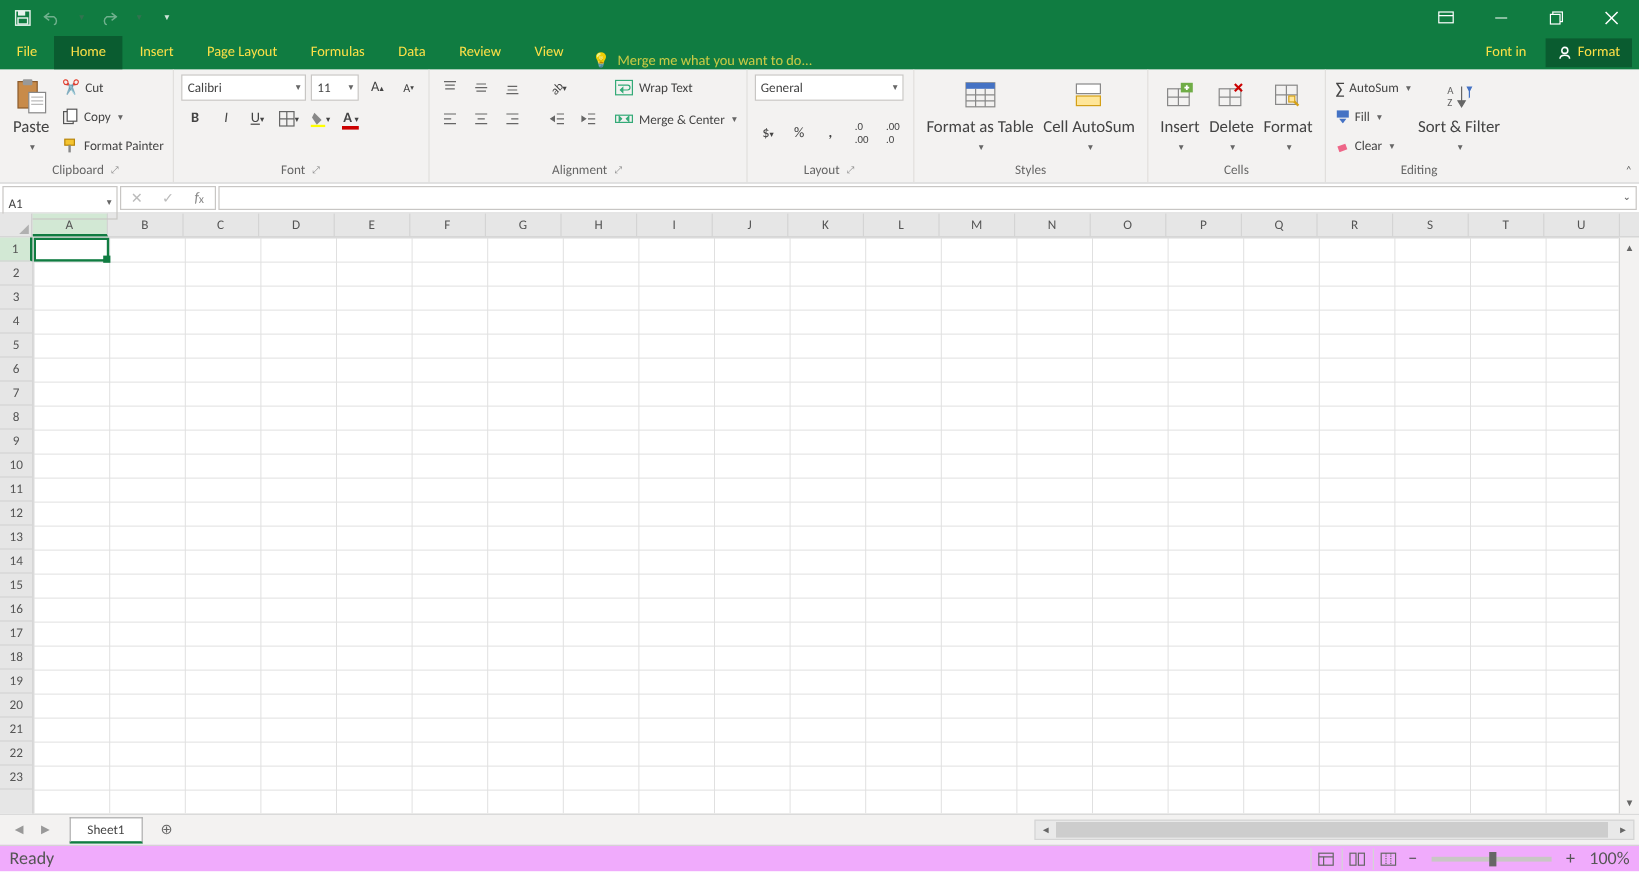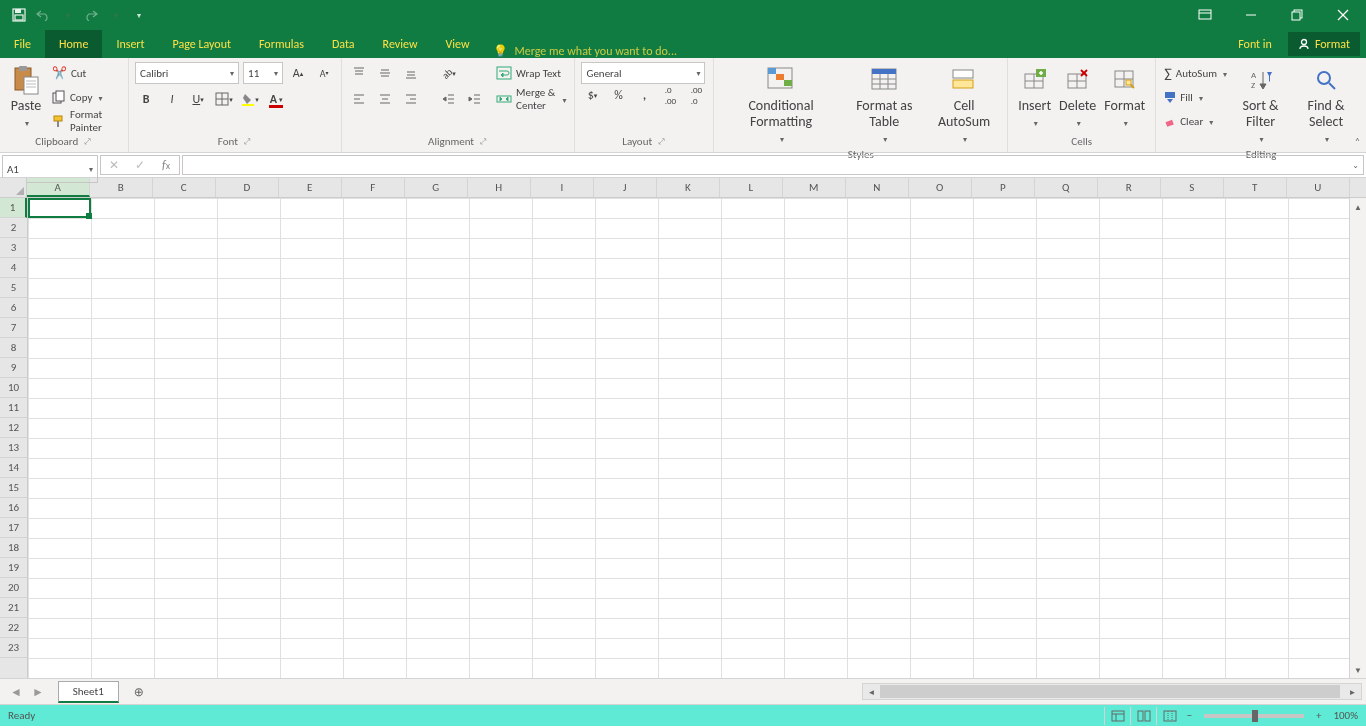--- a/index.html
+++ b/index.html
@@ -79,21 +79,21 @@
 .sheetnav span{ padding:2px 4px;}
 .sheettab { height:22px; padding:0 14px; border:1px solid #aaa; border-bottom:2px solid #107c41; background:#fff; font-size:11px; display:flex; align-items:center; margin-left:4px;}
 .addsheet { width:24px; height:24px; display:flex; align-items:center; justify-content:center; color:#666; margin-left:8px; border:1px solid transparent; border-radius:50%;}
 .sheetbar .spacer{flex:1;}
 .hscroll{ width:500px; height:17px; background:#e9e9e9; border:1px solid #d4d4d4; margin-right:4px; display:flex; align-items:center;}
 .hscroll .arr{width:17px;text-align:center;font-size:8px;color:#666;}
 .hscroll .track{flex:1;height:100%; position:relative;}
 .hscroll .thumb{position:absolute; left:0; top:1px; bottom:1px; width:460px; background:#cdcdcd;}
 
 
-.status { height:22px; background:#5eead4; border-top:1px solid #d4d4d4; display:flex; align-items:center; padding:0 8px; font-size:11px; color:#555;}
+.status { height:22px; background:#f0abfc; border-top:1px solid #d4d4d4; display:flex; align-items:center; padding:0 8px; font-size:15px; color:#555;}
 .status .spacer{flex:1;}
 .viewbtn{ width:26px; height:18px; display:flex; align-items:center; justify-content:center; border-left:1px solid #d4d4d4;}
 .zoomslider{ width:100px; height:4px; background:#c8c6c4; margin:0 8px; position:relative;}
 .zoomslider .thumb{ position:absolute; left:48px; top:-4px; width:6px; height:12px; background:#666;}
 .zoombtn{ padding:0 4px; }
 
 svg{display:block;}
 </style>
 </head>
 <body>
@@ -373,21 +373,21 @@
           </div>
       </div>
     </div>
     <div class="glabel">
         <span>Alignment</span>
         <span class="launcher">⤢</span>
       </div>
   </div>
 
   <div class="group">
-    <div class="body col" style="gap:0;">
+    <div class="body col" style="gap:16px;">
       <div class="selectbox" style="width:124px;">
           <span>General</span>
           <span class="dd">▾</span>
         </div>
       <div class="rowwrap">
         <div class="ctrlbtn">$<span style="font-size:7px;">▾</span></div>
         <div class="ctrlbtn">%</div>
         <div class="ctrlbtn">
             <b>,</b>
           </div>
@@ -396,32 +396,20 @@
       </div>
     </div>
     <div class="glabel">
         <span>Layout</span>
         <span class="launcher">⤢</span>
       </div>
   </div>
 
   <div class="group">
     <div class="body">
-      <div class="bigbtn">
-        <div class="bigicon">
-            <svg width="30" height="28">
-              <rect x="2" y="2" width="24" height="20" fill="none" stroke="#888"></rect>
-              <rect x="2" y="2" width="8" height="6" fill="#5b9bd5"></rect>
-              <rect x="10" y="8" width="8" height="6" fill="#ed7d31"></rect>
-              <rect x="18" y="14" width="8" height="6" fill="#70ad47"></rect>
-            </svg>
-          </div>
-        <span class="lbl"><span>Conditional Formatting</span></span>
-          <span class="dd-caret"></span>
-      </div>
       <div class="bigbtn">
         <div class="bigicon">
             <svg width="28" height="26" fill="none" stroke="#888">
               <rect x="2" y="2" width="24" height="20"></rect>
               <rect x="2" y="2" width="24" height="5" fill="#4472c4" stroke="none"></rect>
               <line x1="2" y1="12" x2="26" y2="12"></line>
               <line x1="2" y1="17" x2="26" y2="17"></line>
               <line x1="10" y1="7" x2="10" y2="22"></line>
               <line x1="18" y1="7" x2="18" y2="22"></line>
             </svg>
@@ -525,30 +513,20 @@
         <div class="bigicon">
             <svg width="24" height="24" fill="none" stroke="#666">
               <text x="2" y="10" font-size="9" fill="#666" stroke="none">A</text>
               <text x="2" y="20" font-size="9" fill="#666" stroke="none">Z</text>
               <line x1="14" y1="4" x2="14" y2="18"></line>
               <polygon points="11,16 17,16 14,21" fill="#666"></polygon>
               <path d="M18 4 h5 l-2 4 v5 l-1 1 v-6 z" fill="#4472c4" stroke="none"></path>
             </svg>
           </div>
         <span class="lbl"><span>Sort &amp; Filter</span></span>
-          <span class="dd-caret"></span>
-      </div>
-      <div class="bigbtn">
-        <div class="bigicon">
-            <svg width="24" height="24" fill="none" stroke="#4472c4" stroke-width="2">
-              <circle cx="10" cy="10" r="6"></circle>
-              <line x1="15" y1="15" x2="21" y2="21"></line>
-            </svg>
-          </div>
-        <span class="lbl"><span>Find &amp; Select</span></span>
           <span class="dd-caret"></span>
       </div>
     </div>
     <div class="glabel">
         <span>Editing</span>
       </div>
   </div>
 
   <div class="collapse-ribbon">˄</div>
 </div>

